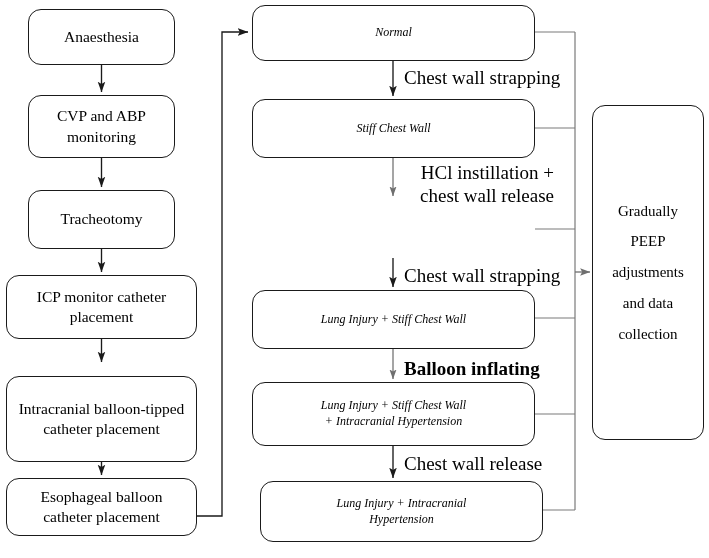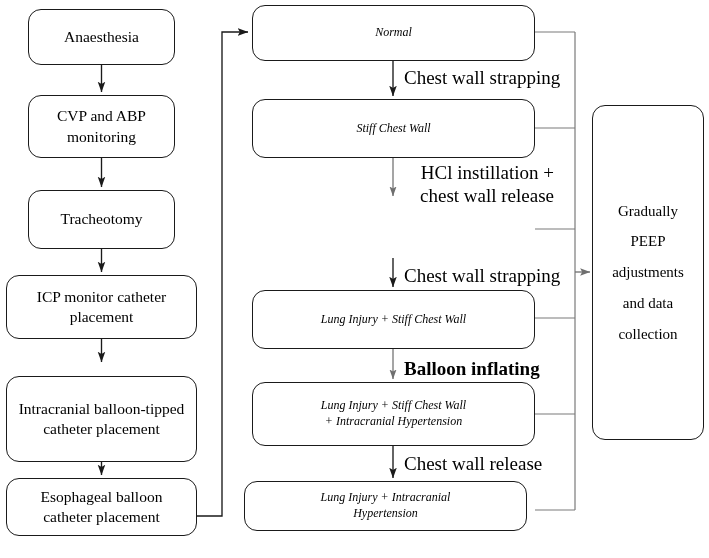--- a/index.html
+++ b/index.html
@@ -116,21 +116,21 @@
 
   <div class="node italic" style="left:252px; top:5px;   width:283px; height:56px;">Normal</div>
 
   <div class="node italic" style="left:252px; top:99px;  width:283px; height:59px;">Stiff Chest Wall</div>
 
 
   <div class="node italic" style="left:252px; top:290px; width:283px; height:59px;">Lung Injury + Stiff Chest Wall</div>
 
   <div class="node italic" style="left:252px; top:382px; width:283px; height:64px;">Lung Injury + Stiff Chest Wall<br>+ Intracranial Hypertension</div>
 
-  <div class="node italic" style="left:244px; top:481px; width:283px; height:50px;">Lung Injury + Intracranial<br>Hypertension</div>
+  <div class="node italic" style="left:260px; top:481px; width:283px; height:61px;">Lung Injury + Intracranial<br>Hypertension</div>
 
   <div class="edge-label" style="left:404px; top:66px;">Chest wall strapping</div>
 
   <div class="edge-label two-line" style="left:404px; top:161px; width:150px;">HCl instillation +<br>chest wall release</div>
 
   <div class="edge-label" style="left:404px; top:264px;">Chest wall strapping</div>
 
   <div class="edge-label" style="left:404px; top:357px;font-weight:bold;">Balloon inflating</div>
 
   <div class="edge-label" style="left:404px; top:452px;">Chest wall release</div>

